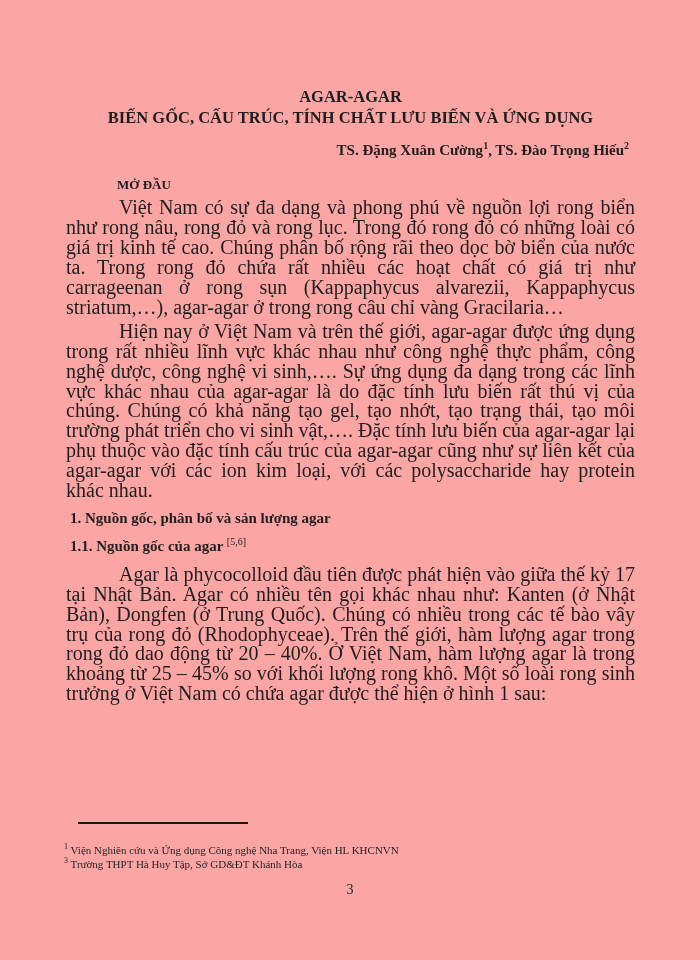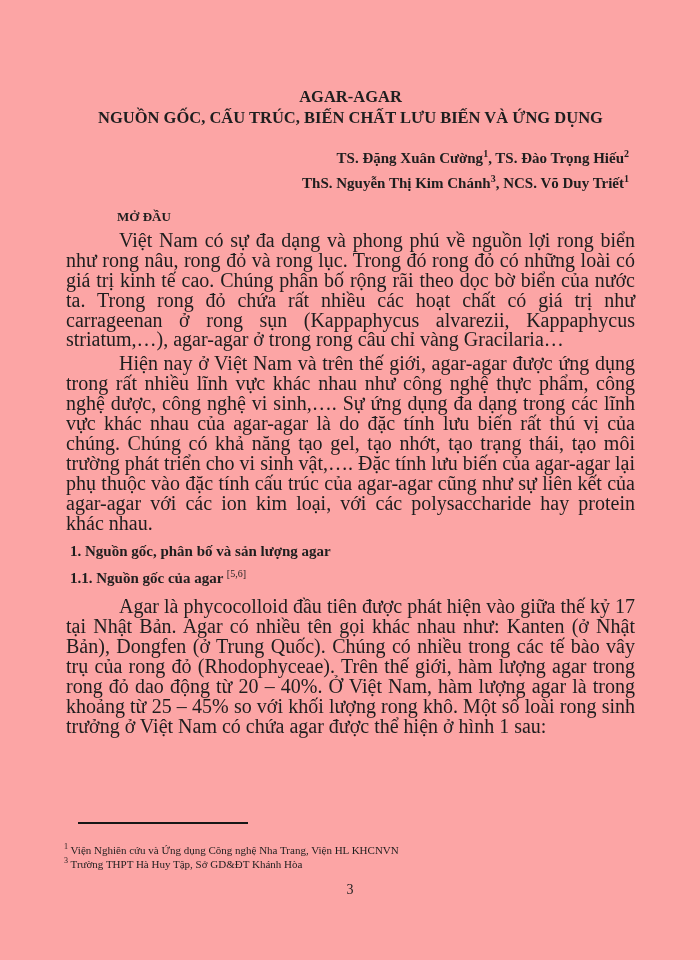--- a/index.html
+++ b/index.html
@@ -30,21 +30,21 @@
     text-align: center;
   }
   .doc-subtitle {
     margin: 0;
     font-size: 16.5px;
     line-height: 21px;
     font-weight: bold;
     text-align: center;
   }
   .authors {
-    margin-top: 18px;
+    margin-top: 10px;
   }
   .author-line {
     font-size: 15px;
     line-height: 24.5px;
     font-weight: bold;
     text-align: right;
     padding-right: 10px;
   }
   sup.auth-sup {
     font-size: 10px;
@@ -112,25 +112,24 @@
     line-height: 18px;
   }
 </style>
 </head>
 <body>
 
 <div class="page">
   <div class="content">
 
     <h1 class="doc-title">AGAR-AGAR</h1>
-    <h2 class="doc-subtitle">NGUỒN GỐC, CẤU TRÚC, BIẾN CHẤT LƯU BIẾN VÀ ỨNG DỤNG</h2>
+    <h2 class="doc-subtitle">BIẾN GỐC, CẤU TRÚC, TÍNH CHẤT LƯU BIẾN VÀ ỨNG DỤNG</h2>
 
     <div class="authors">
       <div class="author-line"><span>TS. Đặng Xuân Cường</span><sup class="auth-sup">1</sup><span>, TS. Đào Trọng Hiếu</span><sup class="auth-sup">2</sup></div>
-      <div class="author-line"><span>ThS. Nguyễn Thị Kim Chánh</span><sup class="auth-sup">3</sup><span>, NCS. Võ Duy Triết</span><sup class="auth-sup">1</sup></div>
     </div>
 
     <div class="intro-heading">MỞ ĐẦU</div>
 
     <p class="body-para">Việt Nam có sự đa dạng và phong phú về nguồn lợi rong biển như rong nâu, rong đỏ và rong lục. Trong đó rong đỏ có những loài có giá trị kinh tế cao. Chúng phân bố rộng rãi theo dọc bờ biển của nước ta. Trong rong đỏ chứa rất nhiều các hoạt chất có giá trị như carrageenan ở rong sụn (Kappaphycus alvarezii, Kappaphycus striatum,…), agar-agar ở trong rong câu chỉ vàng Gracilaria…</p>
     <p class="body-para">Hiện nay ở Việt Nam và trên thế giới, agar-agar được ứng dụng trong rất nhiều lĩnh vực khác nhau như công nghệ thực phẩm, công nghệ dược, công nghệ vi sinh,…. Sự ứng dụng đa dạng trong các lĩnh vực khác nhau của agar-agar là do đặc tính lưu biến rất thú vị của chúng. Chúng có khả năng tạo gel, tạo nhớt, tạo trạng thái, tạo môi trường phát triển cho vi sinh vật,…. Đặc tính lưu biến của agar-agar lại phụ thuộc vào đặc tính cấu trúc của agar-agar cũng như sự liên kết của agar-agar với các ion kim loại, với các polysaccharide hay protein khác nhau.</p>
 
     <div class="section-heading">1. Nguồn gốc, phân bố và sản lượng agar</div>
     <div class="section-heading"><span>1.1. Nguồn gốc của agar </span><sup class="ref-sup">[5,6]</sup></div>
 

